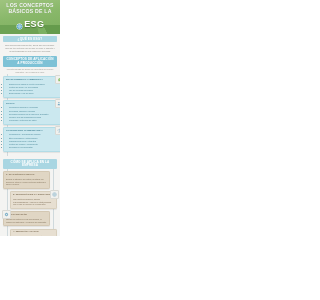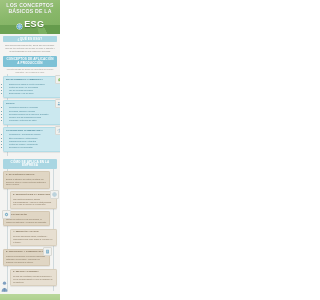--- a/index.html
+++ b/index.html
@@ -9,21 +9,21 @@
   }
   body {
     width: 60px;
     height: 300px;
     overflow: hidden;
     font-family: "Liberation Sans", sans-serif;
     position: relative;
   }
   .page {
     width: 60px;
-    height: 300px;
+    height: 236px;
     position: relative;
     background: #f4f4f2;
     overflow: hidden;
   }
 
   
   .header {
     position: relative;
     height: 34px;
     background: linear-gradient(170deg, #9fc47f 0%, #89b86a 45%, #7cae5e 100%);

